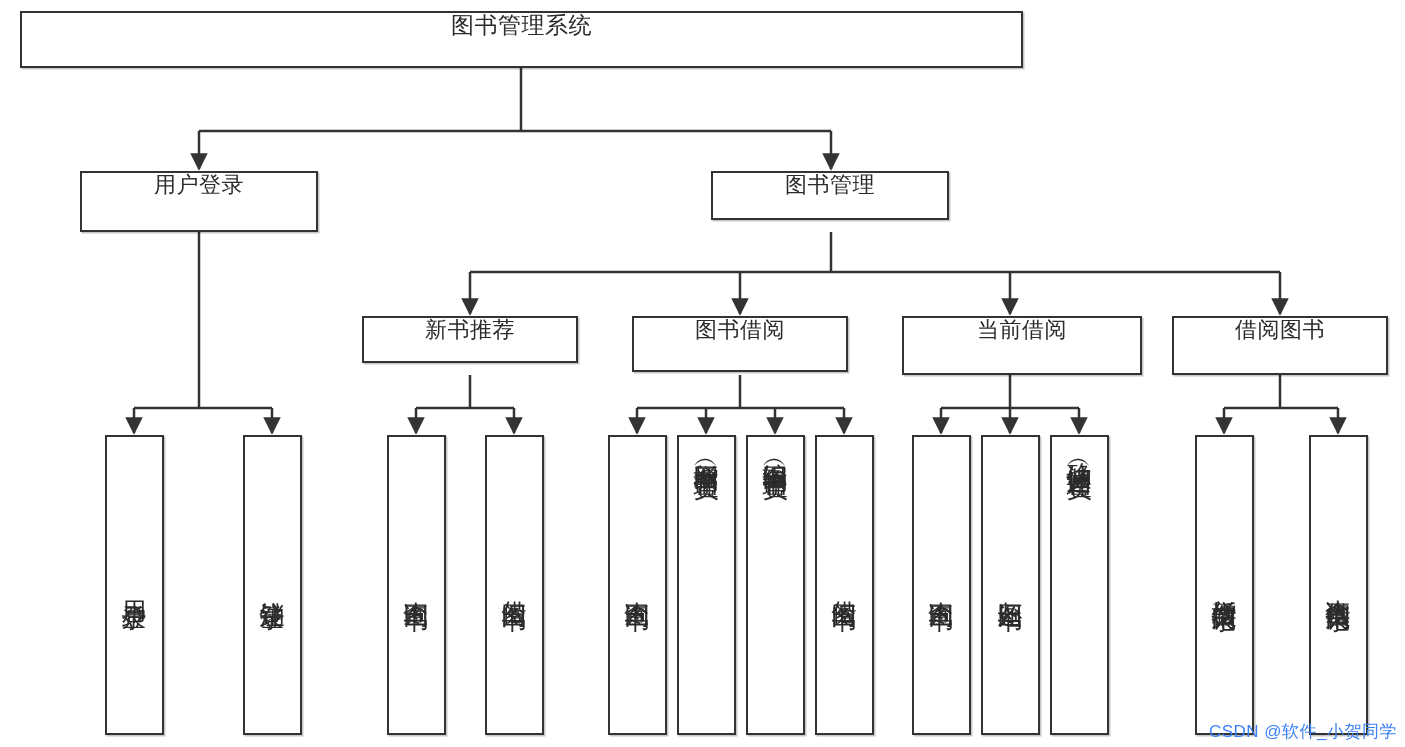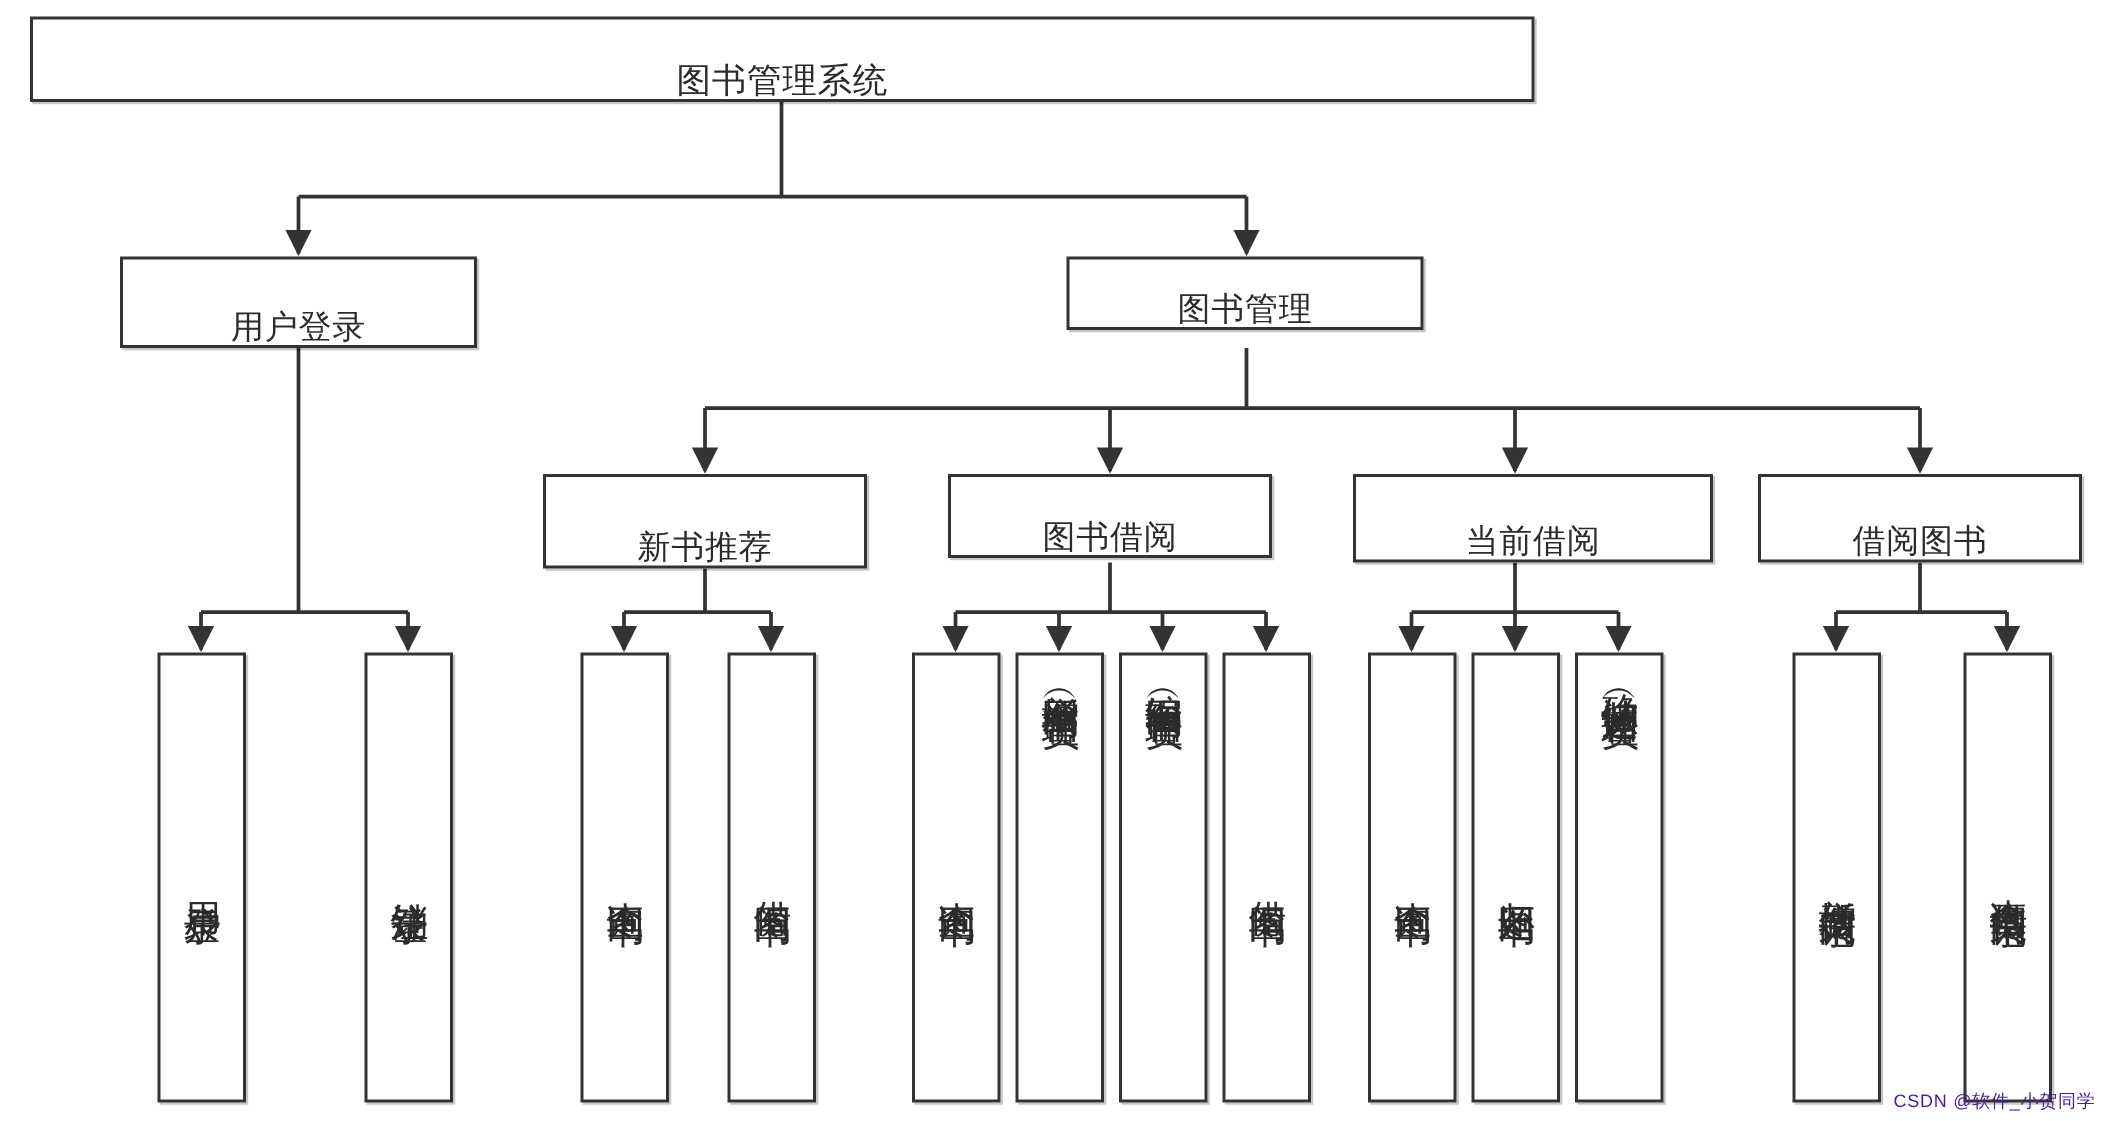--- a/index.html
+++ b/index.html
@@ -16,21 +16,21 @@
     height: 747px;
     background: #ffffff;
     overflow: hidden;
   }
   .node {
     position: absolute;
     box-sizing: border-box;
     border: 2px solid #333333;
     background: #ffffff;
     display: flex;
-    align-items: flex-end;
+    align-items: flex-start;
     justify-content: center;
     box-shadow: 1.5px 1.5px 0 rgba(0,0,0,0.22);
   }
   .node .lbl {
     color: #2b2b2b;
     letter-spacing: 0.5px;
     white-space: nowrap;
   }
   .node.horiz .lbl {
     font-size: 22px;
@@ -66,22 +66,22 @@
     left: 0;
     top: 0;
     width: 1405px;
     height: 747px;
     pointer-events: none;
   }
   .watermark {
     position: absolute;
     right: 8px;
     bottom: 4px;
-    font-size: 12px;
-    color: #4c1d95;
+    font-size: 17px;
+    color: #3b82f6;
     letter-spacing: 0.5px;
     white-space: nowrap;
   }
 </style>
 </head>
 <body>
 
 <div id="canvas">
 
   <svg class="edges" viewBox="0 0 1405 747">
@@ -138,21 +138,21 @@
     <span class="lbl">图书管理系统</span>
   </div>
 
   <div class="node horiz" style="left:80px; top:171px; width:238px; height:61px;">
     <span class="lbl">用户登录</span>
   </div>
   <div class="node horiz" style="left:711px; top:171px; width:238px; height:49px;">
     <span class="lbl">图书管理</span>
   </div>
 
-  <div class="node horiz" style="left:362px; top:316px; width:216px; height:63px;">
+  <div class="node horiz" style="left:362px; top:316px; width:216px; height:47px;">
     <span class="lbl">新书推荐</span>
   </div>
   <div class="node horiz" style="left:632px; top:316px; width:216px; height:56px;">
     <span class="lbl">图书借阅</span>
   </div>
   <div class="node horiz" style="left:902px; top:316px; width:240px; height:59px;">
     <span class="lbl">当前借阅</span>
   </div>
   <div class="node horiz" style="left:1172px; top:316px; width:216px; height:59px;">
     <span class="lbl">借阅图书</span>

